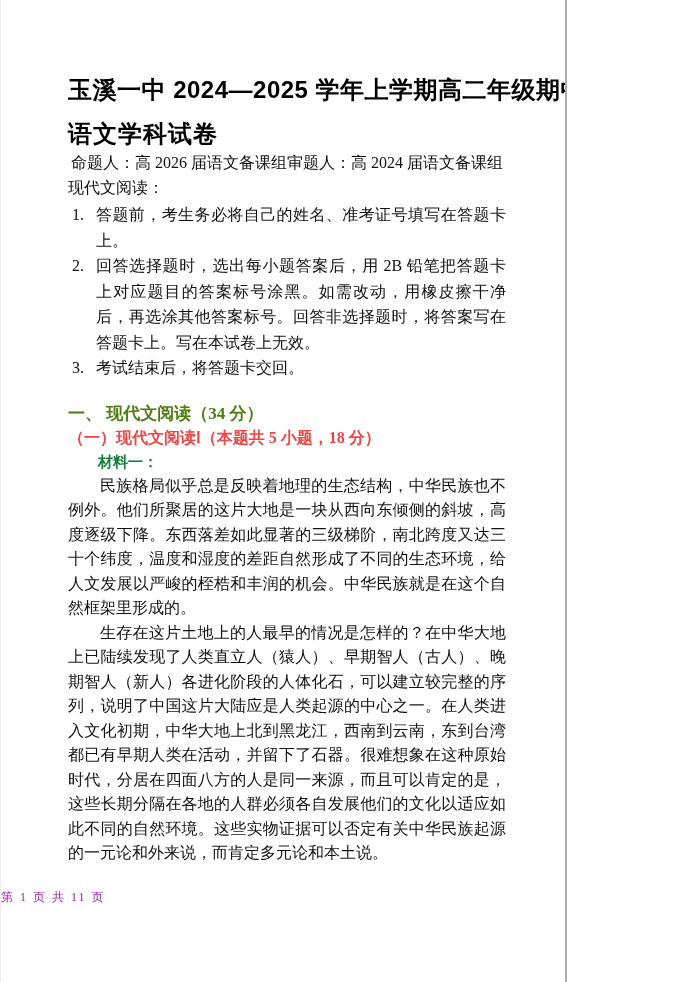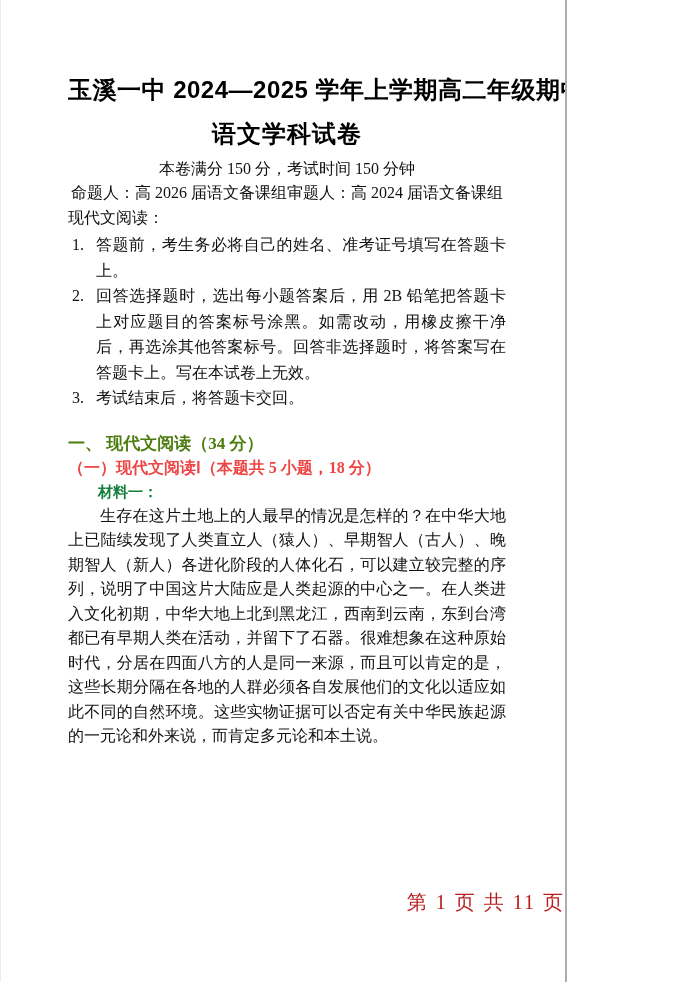--- a/index.html
+++ b/index.html
@@ -28,21 +28,20 @@
     font-family: "Liberation Sans", sans-serif;
     font-size: 24px;
     font-weight: bold;
     color: #000;
     line-height: 32px;
     letter-spacing: 0.5px;
     white-space: nowrap;
   }
   .title2 {
     margin: 12px 0 0 0;
-    text-align: center;
     font-family: "Liberation Sans", sans-serif;
     font-size: 24px;
     font-weight: bold;
     color: #000;
     line-height: 32px;
     letter-spacing: 1px;
   }
   .exam-info {
     margin-top: 8px;
     text-align: center;
@@ -102,36 +101,35 @@
     font-size: 16px;
     line-height: 24.5px;
     text-align: justify;
     text-indent: 2em;
   }
   .footer {
     position: absolute;
     left: 0;
     right: 0;
     top: 889px;
-    text-align: right;
-    font-size: 20px;
+    text-align: left;
+    font-size: 12px;
     letter-spacing: 2px;
-    color: #b91c1c;
+    color: #a21caf;
   }
 </style>
 </head>
 <body>
 
 <div class="page">
   <div class="doc">
 
     <div class="title1">玉溪一中 2024—2025 学年上学期高二年级期中考</div>
     <div class="title2">语文学科试卷</div>
 
-    <div class="exam-info">本卷满分 150 分，考试时间 150 分钟</div>
 
     <div class="people">
       <span>命题人：高 2026 届语文备课组</span>
       <span>审题人：高 2024 届语文备课组</span>
     </div>
 
     <div class="notice-heading">现代文阅读：</div>
 
     <div class="notices">
       <div class="notice-row">
@@ -145,18 +143,19 @@
       <div class="notice-row">
         <span class="notice-num">3.</span>
         <span class="notice-text">考试结束后，将答题卡交回。</span>
       </div>
     </div>
 
     <div class="section-heading">一、 现代文阅读（34 分）</div>
     <div class="subsection-heading">（一）现代文阅读Ⅰ（本题共 5 小题，18 分）</div>
     <div class="material-label">材料一：</div>
 
+    <p class="body-para">民族格局似乎总是反映着地理的生态结构，中华民族也不例外。他们所聚居的这片大地是一块从西向东倾侧的斜坡，高度逐级下降。东西落差如此显著的三级梯阶，南北跨度又达三十个纬度，温度和湿度的差距自然形成了不同的生态环境，给人文发展以严峻的桎梏和丰润的机会。中华民族就是在这个自然框架里形成的。</p>
     <p class="body-para">生存在这片土地上的人最早的情况是怎样的？在中华大地上已陆续发现了人类直立人（猿人）、早期智人（古人）、晚期智人（新人）各进化阶段的人体化石，可以建立较完整的序列，说明了中国这片大陆应是人类起源的中心之一。在人类进入文化初期，中华大地上北到黑龙江，西南到云南，东到台湾都已有早期人类在活动，并留下了石器。很难想象在这种原始时代，分居在四面八方的人是同一来源，而且可以肯定的是，这些长期分隔在各地的人群必须各自发展他们的文化以适应如此不同的自然环境。这些实物证据可以否定有关中华民族起源的一元论和外来说，而肯定多元论和本土说。</p>
 
   </div>
 
   <div class="footer">第 1 页 共 11 页</div>
 </div>
 
 </body></html>

